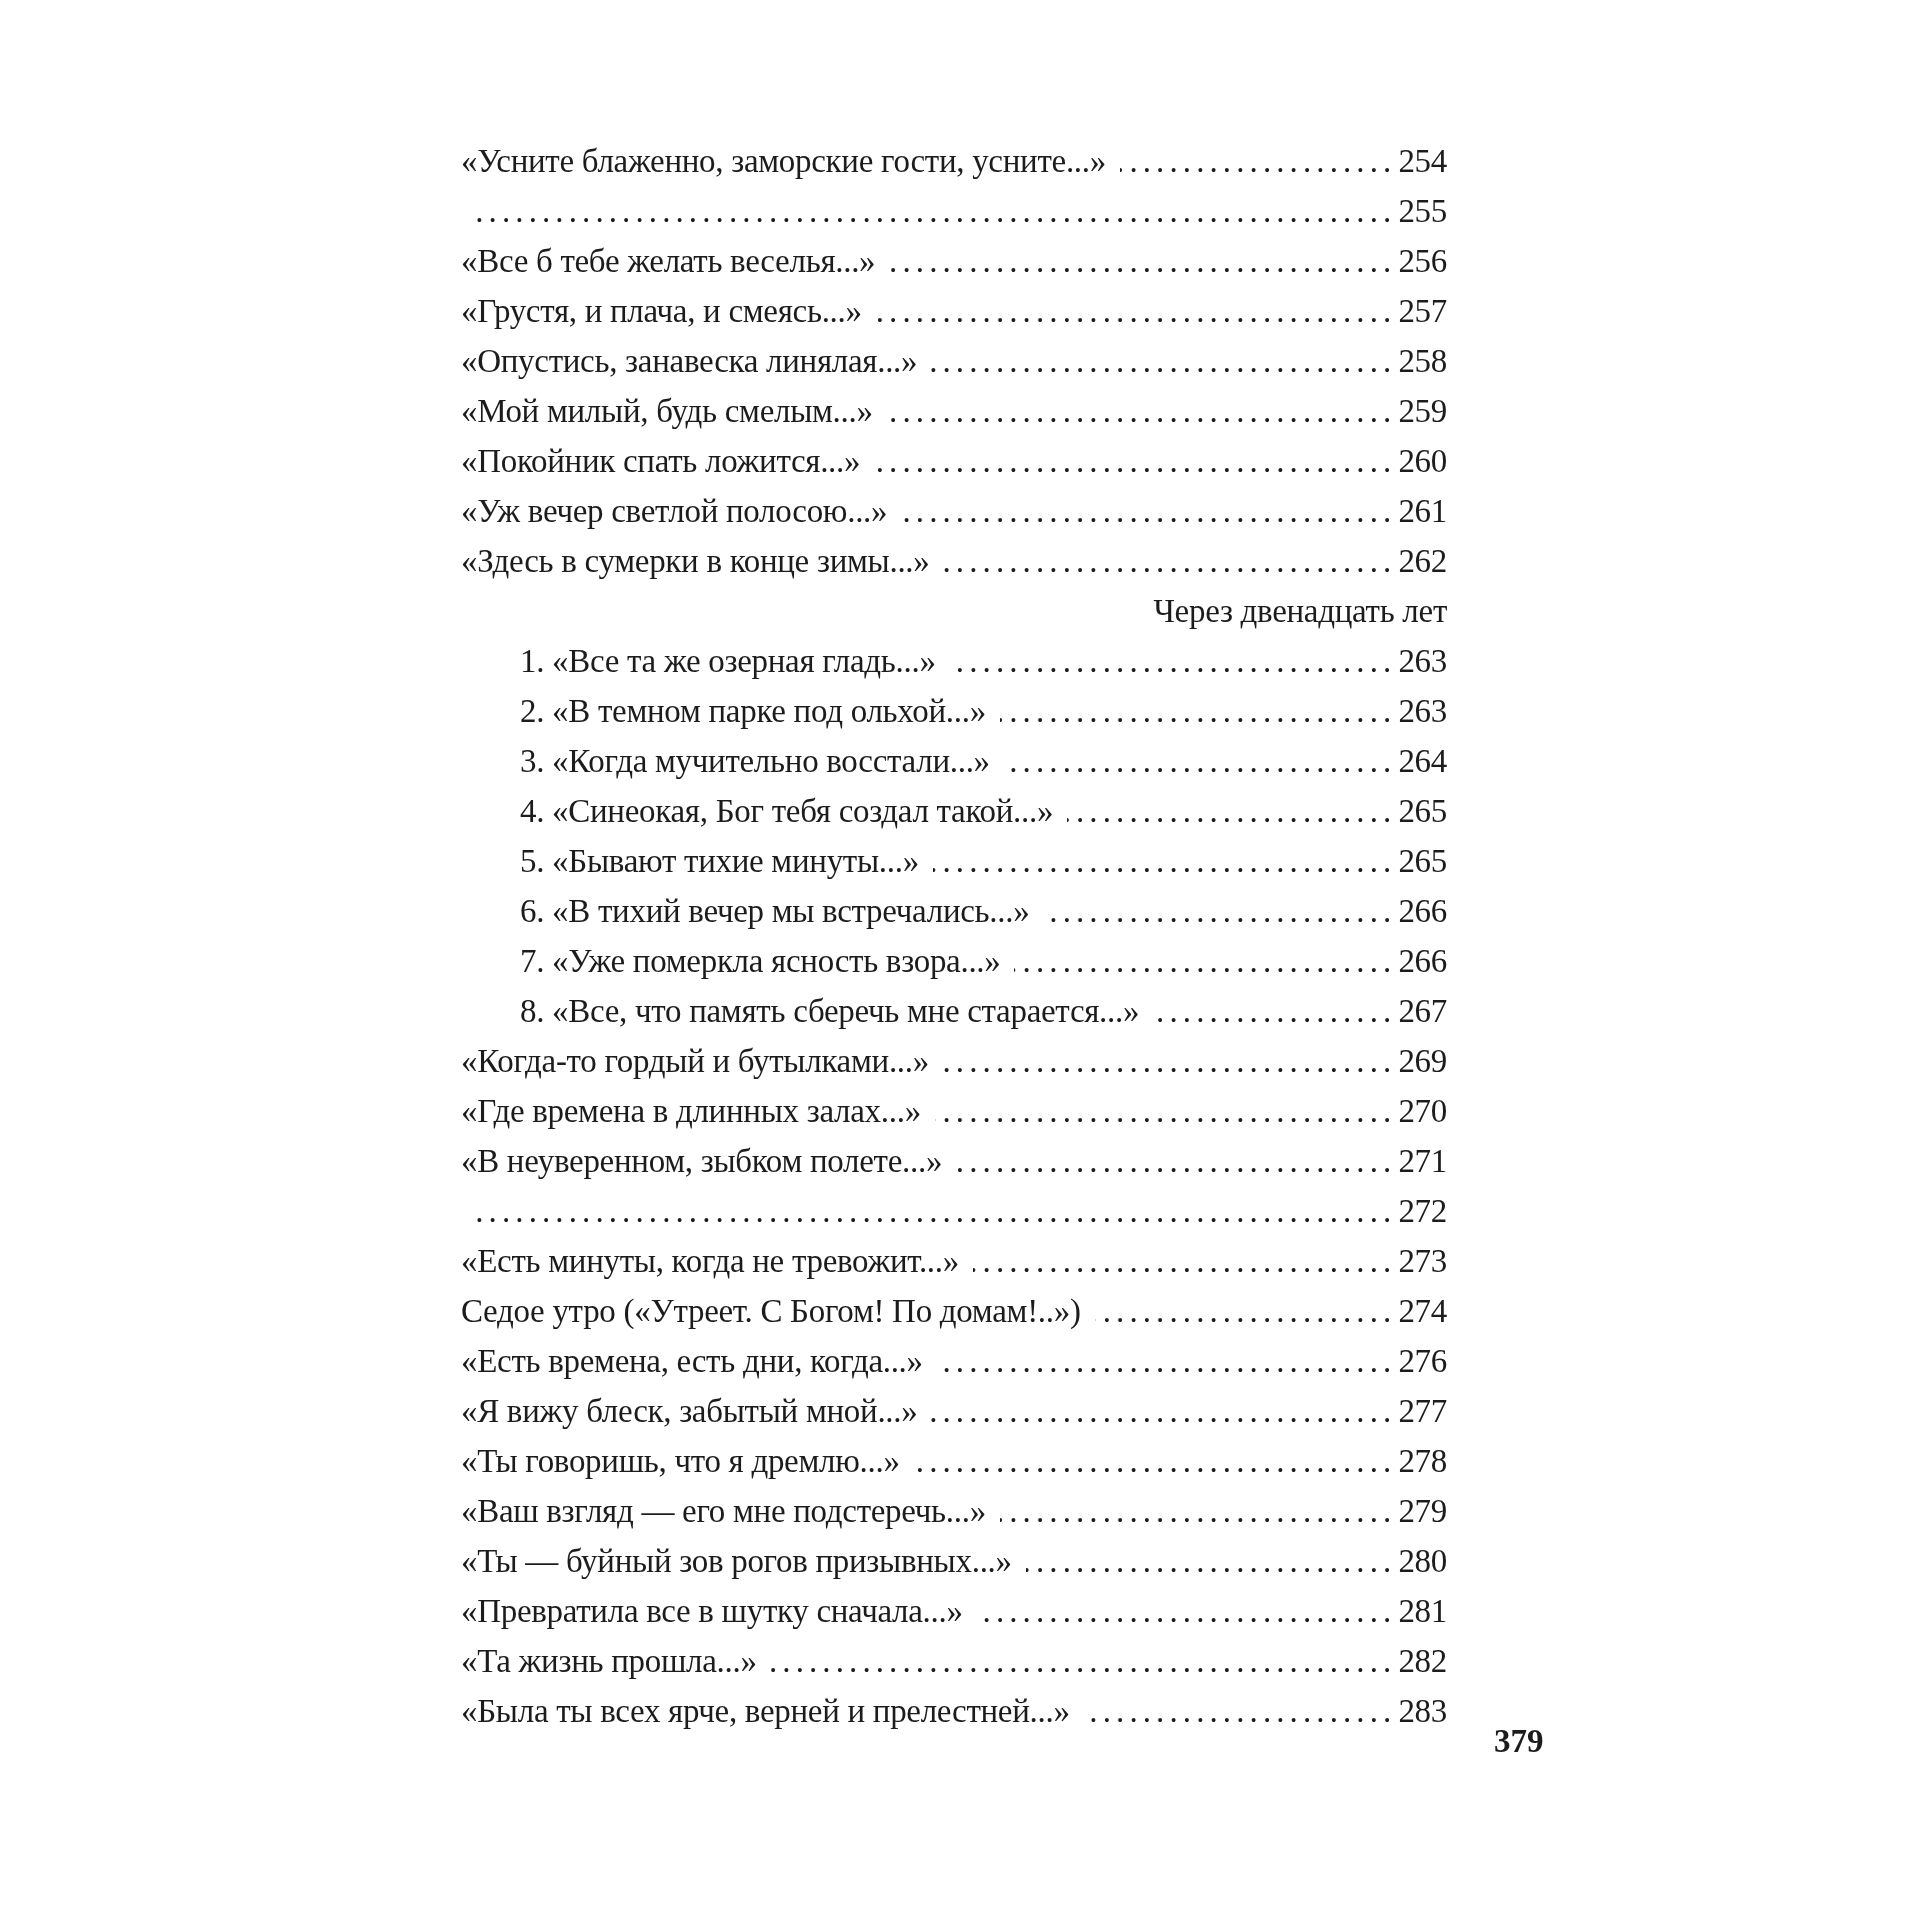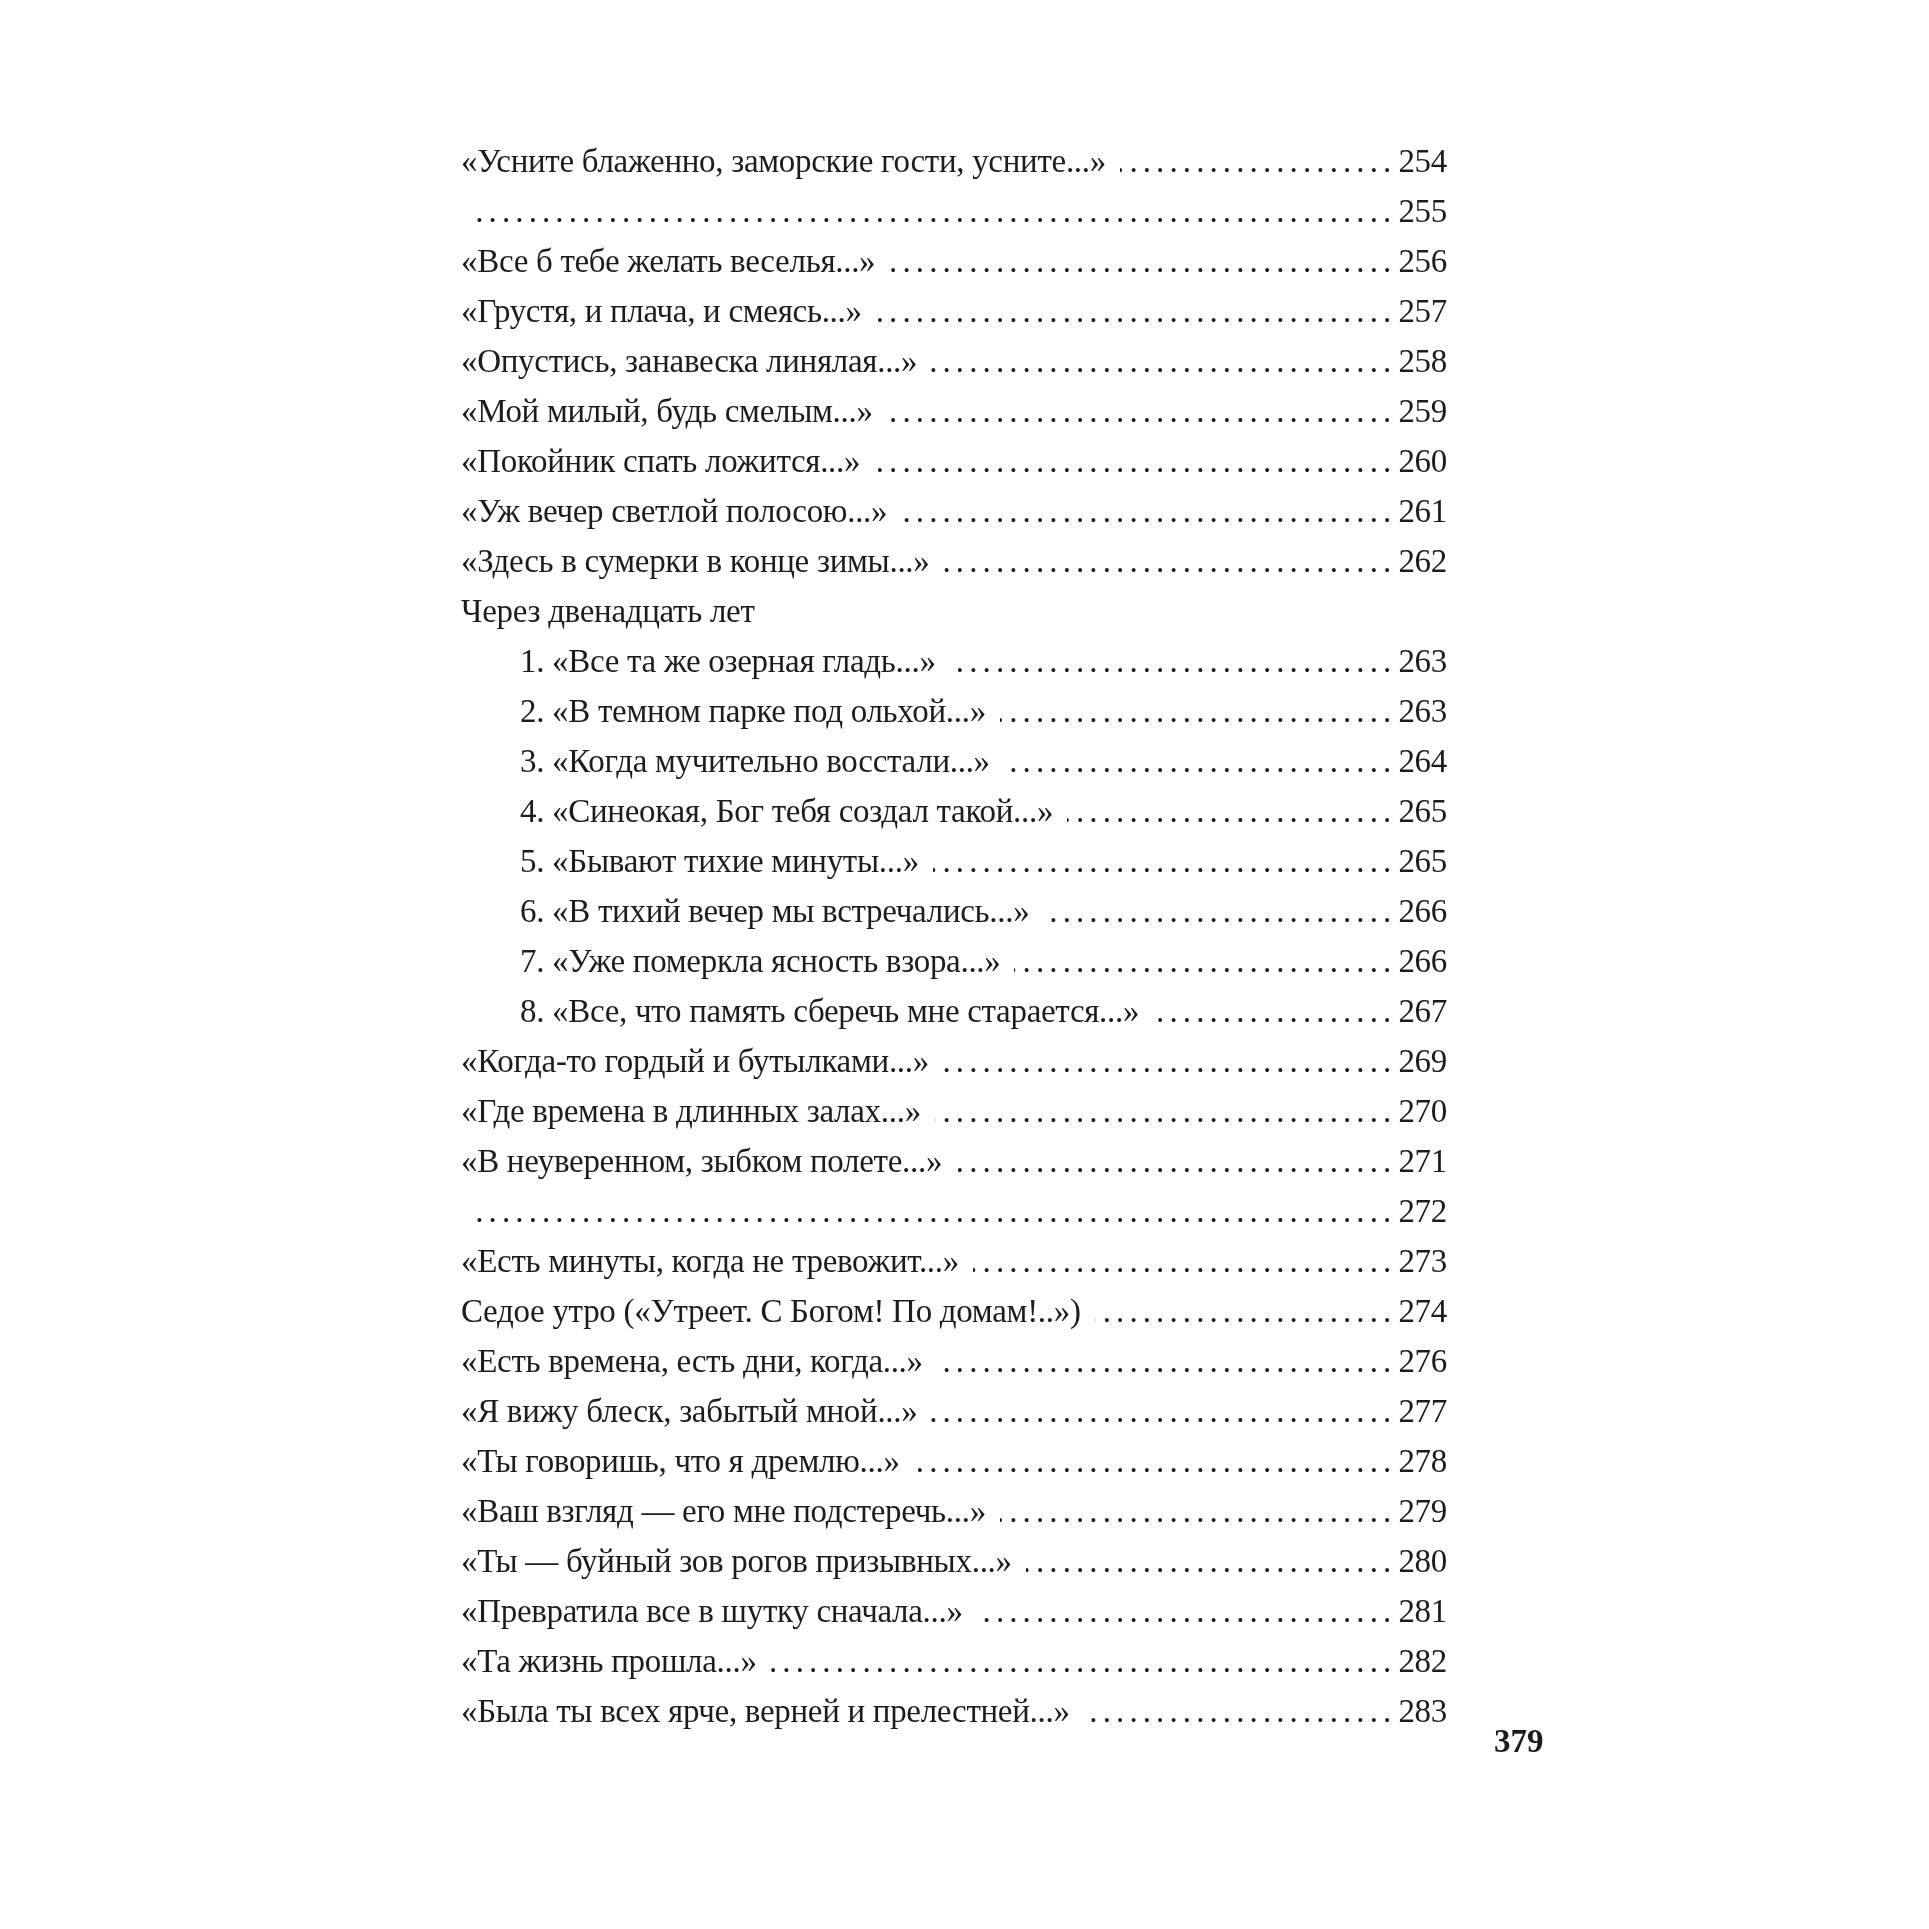--- a/index.html
+++ b/index.html
@@ -22,20 +22,21 @@
     width: 986px;
   }
   .row {
     display: flex;
     align-items: baseline;
     height: 50px;
     line-height: 50px;
     font-size: 33px;
     letter-spacing: -0.3px;
     white-space: nowrap;
+    justify-content: flex-end;
   }
   .row.sub {
     padding-left: 59px;
   }
   .row .title {
     flex: 0 0 auto;
   }
   .row .leader {
     flex: 1 1 auto;
     overflow: hidden;

